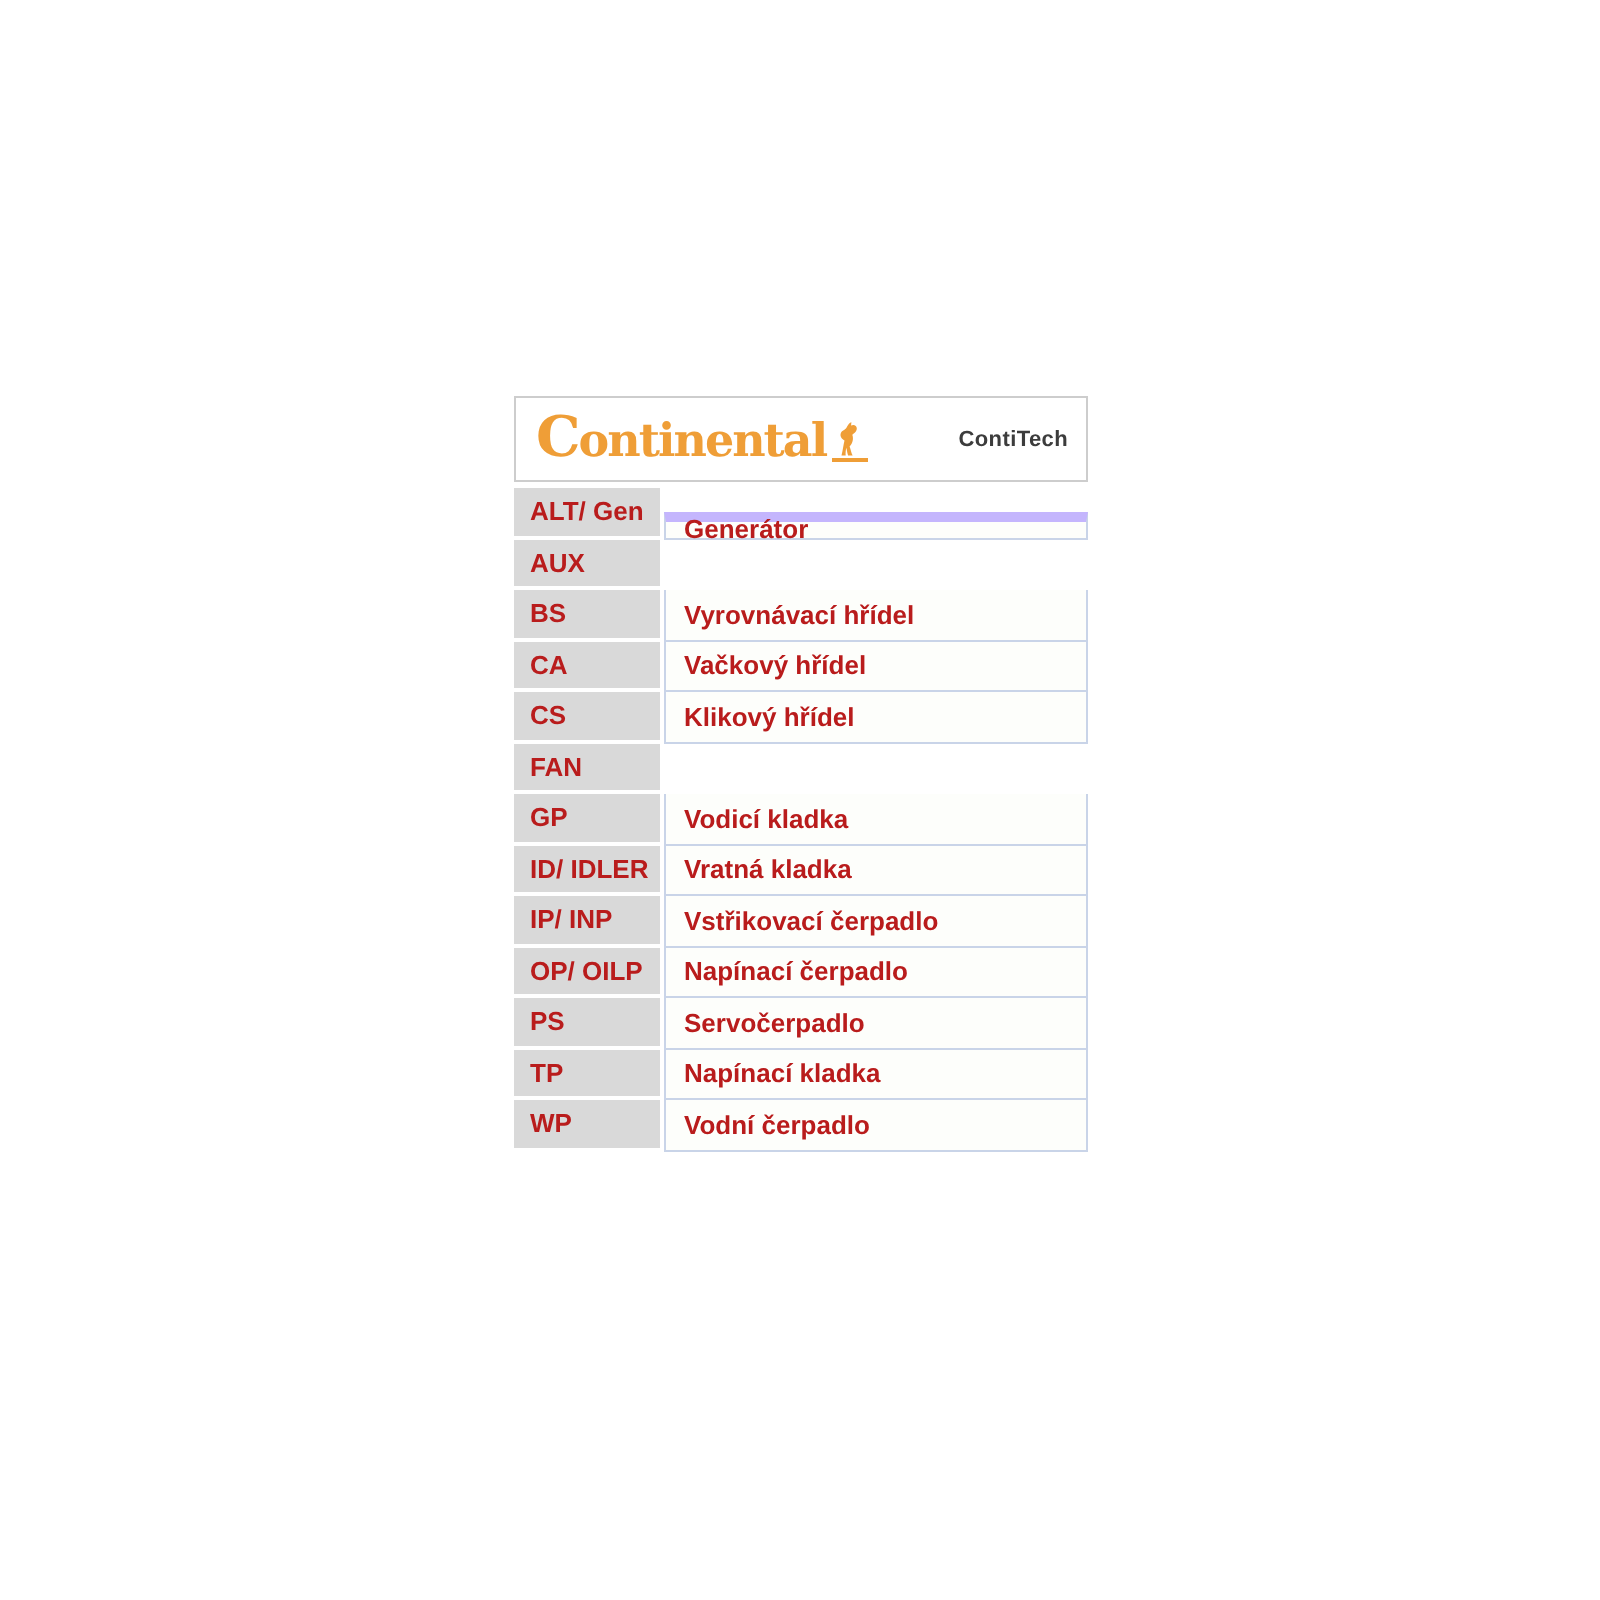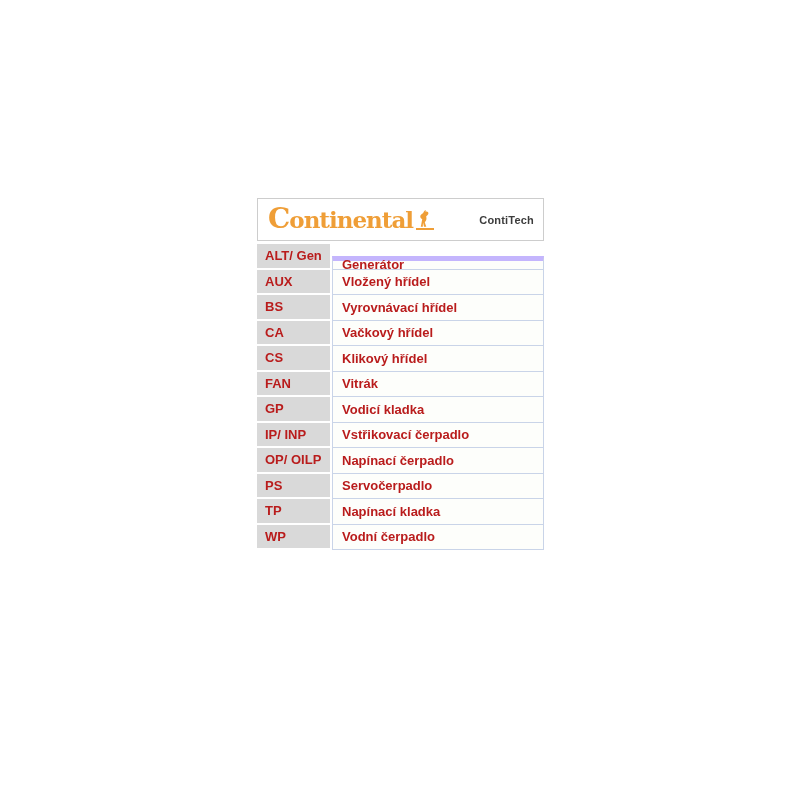--- a/index.html
+++ b/index.html
@@ -104,48 +104,50 @@
 
     <div class="legend-table" id="legend-rows">
   <div class="row">
     <div class="cell code">ALT/ Gen</div>
     <div class="cell desc">Generátor</div>
   </div>
 
 
   <div class="row">
     <div class="cell code">AUX</div>
-    <div class="cell desc">Vložený hřídel</div>
   </div>
 
   <div class="row">
     <div class="cell code">BS</div>
     <div class="cell desc">Vyrovnávací hřídel</div>
   </div>
 
   <div class="row">
     <div class="cell code">CA</div>
     <div class="cell desc">Vačkový hřídel</div>
   </div>
 
   <div class="row">
     <div class="cell code">CS</div>
     <div class="cell desc">Klikový hřídel</div>
   </div>
 
   <div class="row">
     <div class="cell code">FAN</div>
-    <div class="cell desc">Vitrák</div>
   </div>
 
   <div class="row">
     <div class="cell code">GP</div>
     <div class="cell desc">Vodicí kladka</div>
   </div>
 
+  <div class="row">
+    <div class="cell code">ID/ IDLER</div>
+    <div class="cell desc">Vratná kladka</div>
+  </div>
 
   <div class="row">
     <div class="cell code">IP/ INP</div>
     <div class="cell desc">Vstřikovací čerpadlo</div>
   </div>
 
   <div class="row">
     <div class="cell code">OP/ OILP</div>
     <div class="cell desc">Napínací čerpadlo</div>
   </div>

